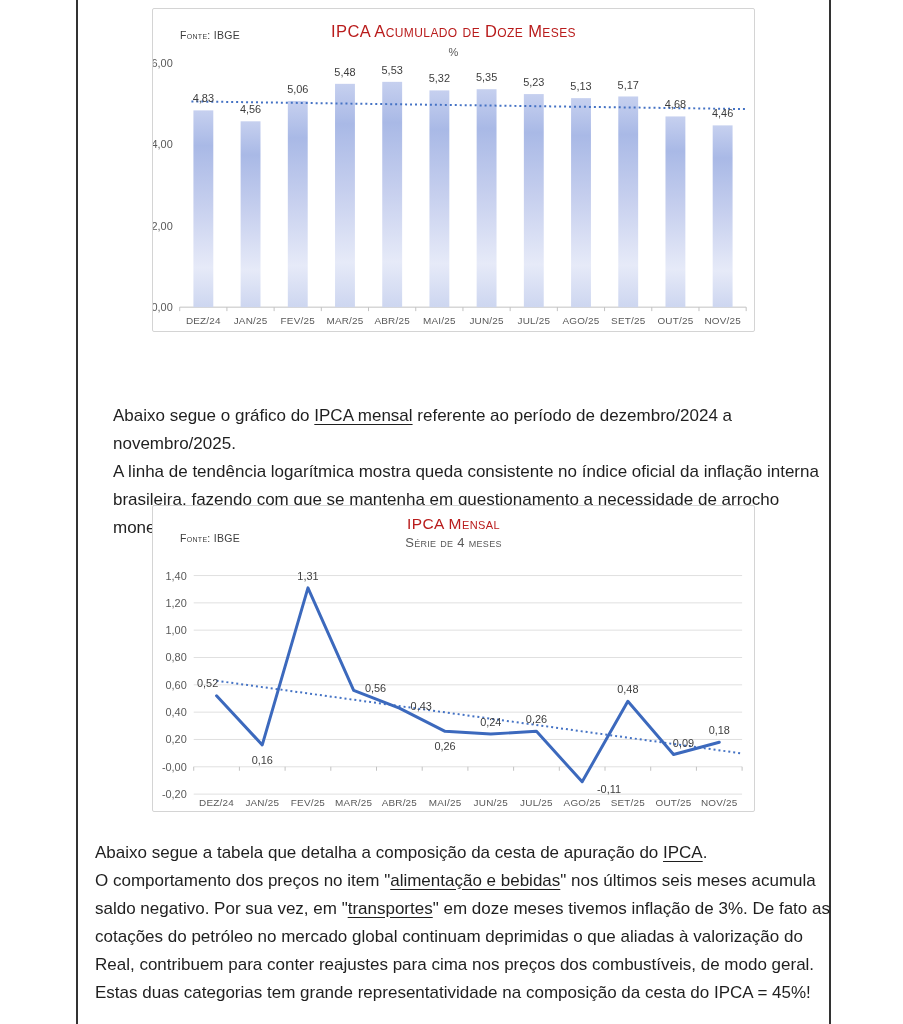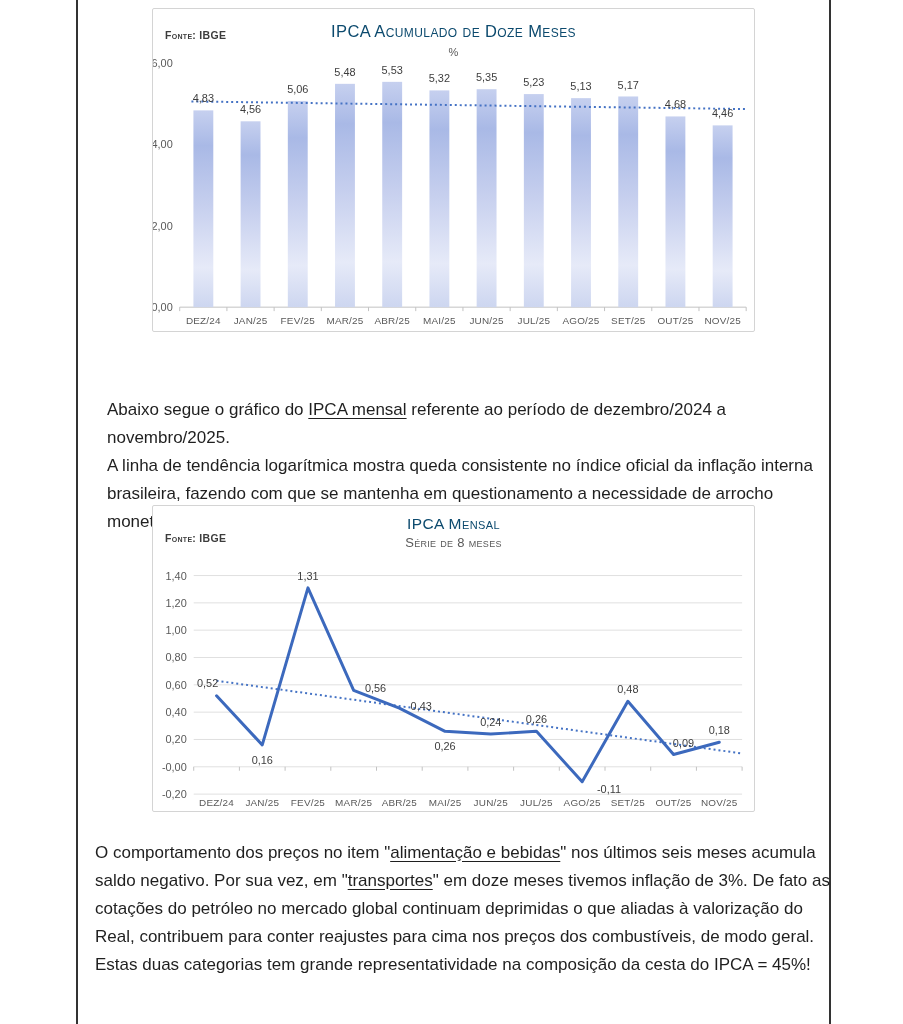--- a/index.html
+++ b/index.html
@@ -5,38 +5,38 @@
   html,body{margin:0;padding:0}
   body{width:903px;height:1024px;position:relative;background:#ffffff;overflow:hidden;
        font-family:"Liberation Sans",sans-serif;color:#1f1f1f}
   .page-rule{position:absolute;top:0;bottom:0;width:2px;background:#333}
   .rule-left{left:76px}
   .rule-right{left:829px}
   .chart-panel{position:absolute;left:152px;width:603px;background:#fff;border:1px solid #d4d4d4;
                border-radius:2px;box-sizing:border-box}
   #panel-bar{top:8px;height:324px}
   #panel-line{top:505px;height:307px}
-  .fonte{position:absolute;left:12px;font-variant:small-caps;font-weight:700;font-size:10.5px;
+  .fonte{position:absolute;left:27px;font-variant:small-caps;font-weight:400;font-size:10.5px;
          color:#3c3c3c;letter-spacing:.3px}
   #panel-bar .fonte{top:20px}
   #panel-line .fonte{top:26px}
-  .chart-title{position:absolute;left:0;right:0;text-align:center;font-variant:small-caps;color:#0c4a6e}
+  .chart-title{position:absolute;left:0;right:0;text-align:center;font-variant:small-caps;color:#b91c1c}
   #panel-bar .chart-title{top:13px;font-size:16.5px;letter-spacing:.4px}
   #panel-bar .chart-sub{position:absolute;top:37px;left:0;right:0;text-align:center;font-size:11px;color:#595959}
   #panel-line .chart-title{top:9px;font-size:15.5px;letter-spacing:.4px}
   .chart-sub2{position:absolute;left:0;right:0;text-align:center;font-variant:small-caps;
               font-size:13px;color:#595959;letter-spacing:.3px}
   #sub-line-1{top:29px}
   #sub-line-2{top:46px}
   svg.plot{position:absolute;inset:0;width:100%;height:100%;pointer-events:none}
   svg text{font-family:"Liberation Sans",sans-serif}
   .tick{font-size:11px;fill:#595959}
   .xtick{font-size:10px;fill:#595959;letter-spacing:.2px}
   .dlabel{font-size:11px;fill:#3d3d3d}
-  .para{position:absolute;left:95px;width:737px;font-size:17px;line-height:28px;margin:12px}
+  .para{position:absolute;left:95px;width:737px;font-size:17px;line-height:28px;margin:18px}
   #intro-para{top:384px}
   #closing{position:absolute;left:95px;top:839px;width:737px}
   #closing p{margin:0;font-size:17px;line-height:28px}
   .u{text-decoration:underline;text-underline-offset:3px}
 </style>
 </head>
 <body>
 
 <div class="page-rule rule-left"></div>
 <div class="page-rule rule-right"></div>
@@ -111,21 +111,21 @@
       <text class="xtick" x="524.8" y="317" text-anchor="middle">OUT/25</text>
       <text class="xtick" x="572.3" y="317" text-anchor="middle">NOV/25</text>
     </svg>
 </section>
 
 <p class="para" id="intro-para"><span>Abaixo segue o gráfico do </span><span class="u">IPCA mensal</span><span> referente ao período de dezembro/2024 a novembro/2025.</span><br><span>A linha de tendência logarítmica mostra queda consistente no índice oficial da inflação interna brasileira, fazendo com que se mantenha em questionamento a necessidade de arrocho monetário em curso pelo Banco Central via taxa Selic.</span></p>
 
 <section class="chart-panel" id="panel-line">
   <div class="fonte">Fonte: IBGE</div>
   <div class="chart-title">IPCA Mensal</div>
-  <div class="chart-sub2" id="sub-line-1">Série de 8 meses</div>
+  <div class="chart-sub2" id="sub-line-1">Série de 4 meses</div>
   <svg class="plot" id="svg-line" viewBox="0 0 603 307">
       <line x1="40" y1="70.0" x2="592" y2="70.0" stroke="#e0e0e0"></line>
       <text class="tick" x="33" y="74.0" text-anchor="end">1,40</text>
       <line x1="40" y1="97.5" x2="592" y2="97.5" stroke="#e0e0e0"></line>
       <text class="tick" x="33" y="101.5" text-anchor="end">1,20</text>
       <line x1="40" y1="125.0" x2="592" y2="125.0" stroke="#e0e0e0"></line>
       <text class="tick" x="33" y="129.0" text-anchor="end">1,00</text>
       <line x1="40" y1="152.5" x2="592" y2="152.5" stroke="#e0e0e0"></line>
       <text class="tick" x="33" y="156.5" text-anchor="end">0,80</text>
       <line x1="40" y1="180.0" x2="592" y2="180.0" stroke="#e0e0e0"></line>
@@ -174,15 +174,16 @@
       <text class="xtick" x="339.0" y="302" text-anchor="middle">JUN/25</text>
       <text class="xtick" x="385.0" y="302" text-anchor="middle">JUL/25</text>
       <text class="xtick" x="431.0" y="302" text-anchor="middle">AGO/25</text>
       <text class="xtick" x="477.0" y="302" text-anchor="middle">SET/25</text>
       <text class="xtick" x="523.0" y="302" text-anchor="middle">OUT/25</text>
       <text class="xtick" x="569.0" y="302" text-anchor="middle">NOV/25</text>
     </svg>
 </section>
 
 <div id="closing">
+    <p><span>Abaixo segue a tabela que detalha a composição da cesta de apuração do </span><span class="u">IPCA</span><span>.</span></p>
     <p><span>O comportamento dos preços no item "</span><span class="u">alimentação e bebidas</span><span>" nos últimos seis meses acumula saldo negativo. Por sua vez, em "</span><span class="u">transportes</span><span>" em doze meses tivemos inflação de 3%. De fato as cotações do petróleo no mercado global continuam deprimidas o que aliadas à valorização do Real, contribuem para conter reajustes para cima nos preços dos combustíveis, de modo geral.</span></p>
     <p><span>Estas duas categorias tem grande representatividade na composição da cesta do IPCA = 45%!</span></p>
   </div>
 
 </body></html>

